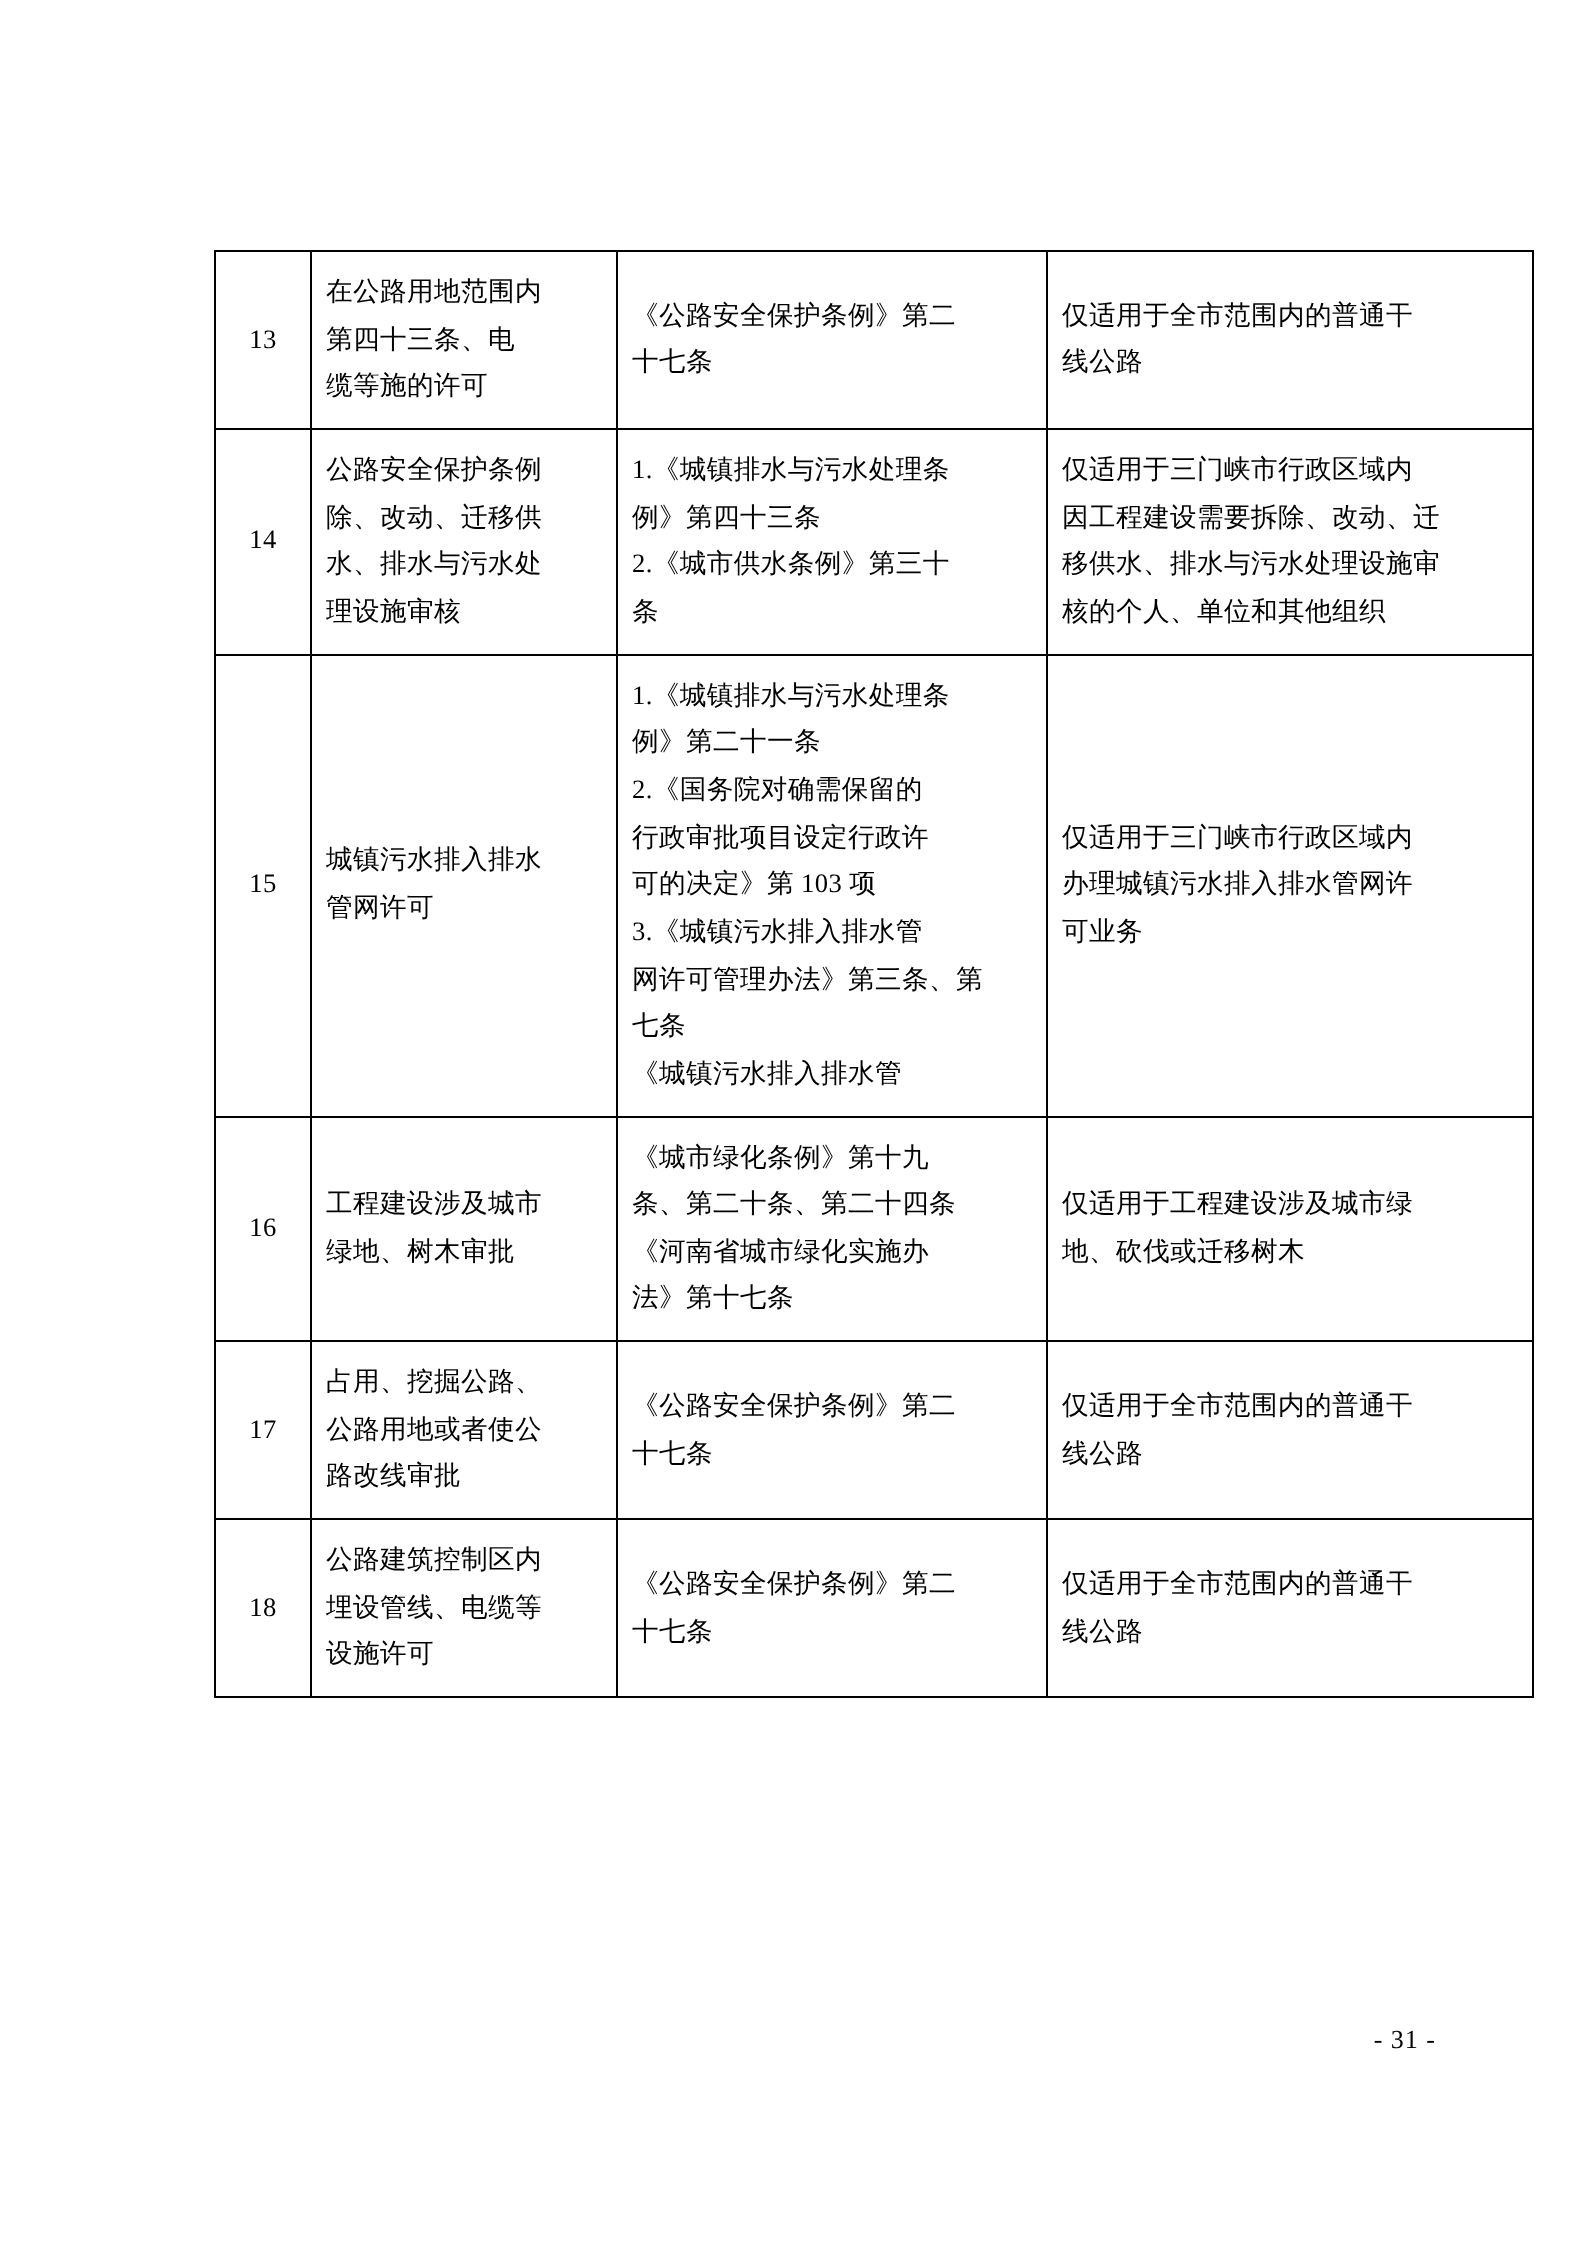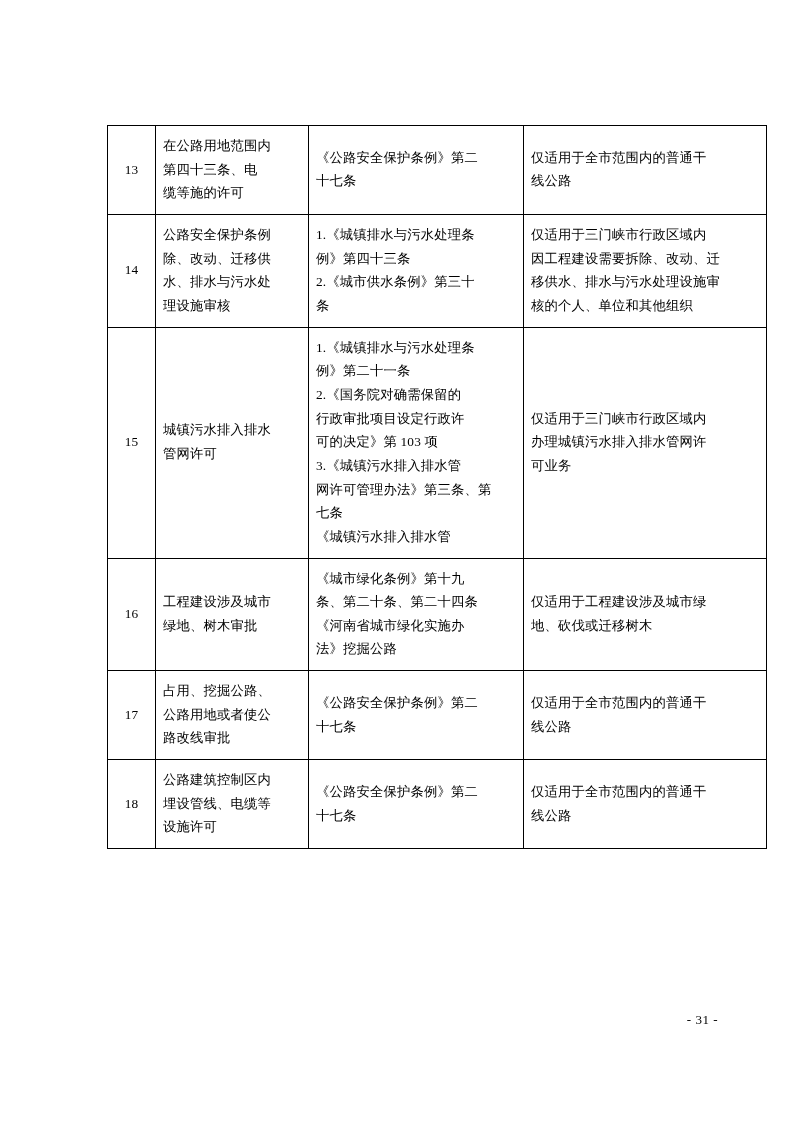--- a/index.html
+++ b/index.html
@@ -145,21 +145,21 @@
       <tr>
         <td class="col-no">16</td>
         <td class="col-name cell-lines">
           <p>工程建设涉及城市</p>
           <p>绿地、树木审批</p>
         </td>
         <td class="col-basis cell-lines">
           <p>《城市绿化条例》第十九</p>
           <p>条、第二十条、第二十四条</p>
           <p>《河南省城市绿化实施办</p>
-          <p>法》挖掘公路</p>
+          <p>法》第十七条</p>
         </td>
         <td class="col-scope cell-lines">
           <p>仅适用于工程建设涉及城市绿</p>
           <p>地、砍伐或迁移树木</p>
         </td>
       </tr>
 
       <tr>
         <td class="col-no">17</td>
         <td class="col-name cell-lines">

